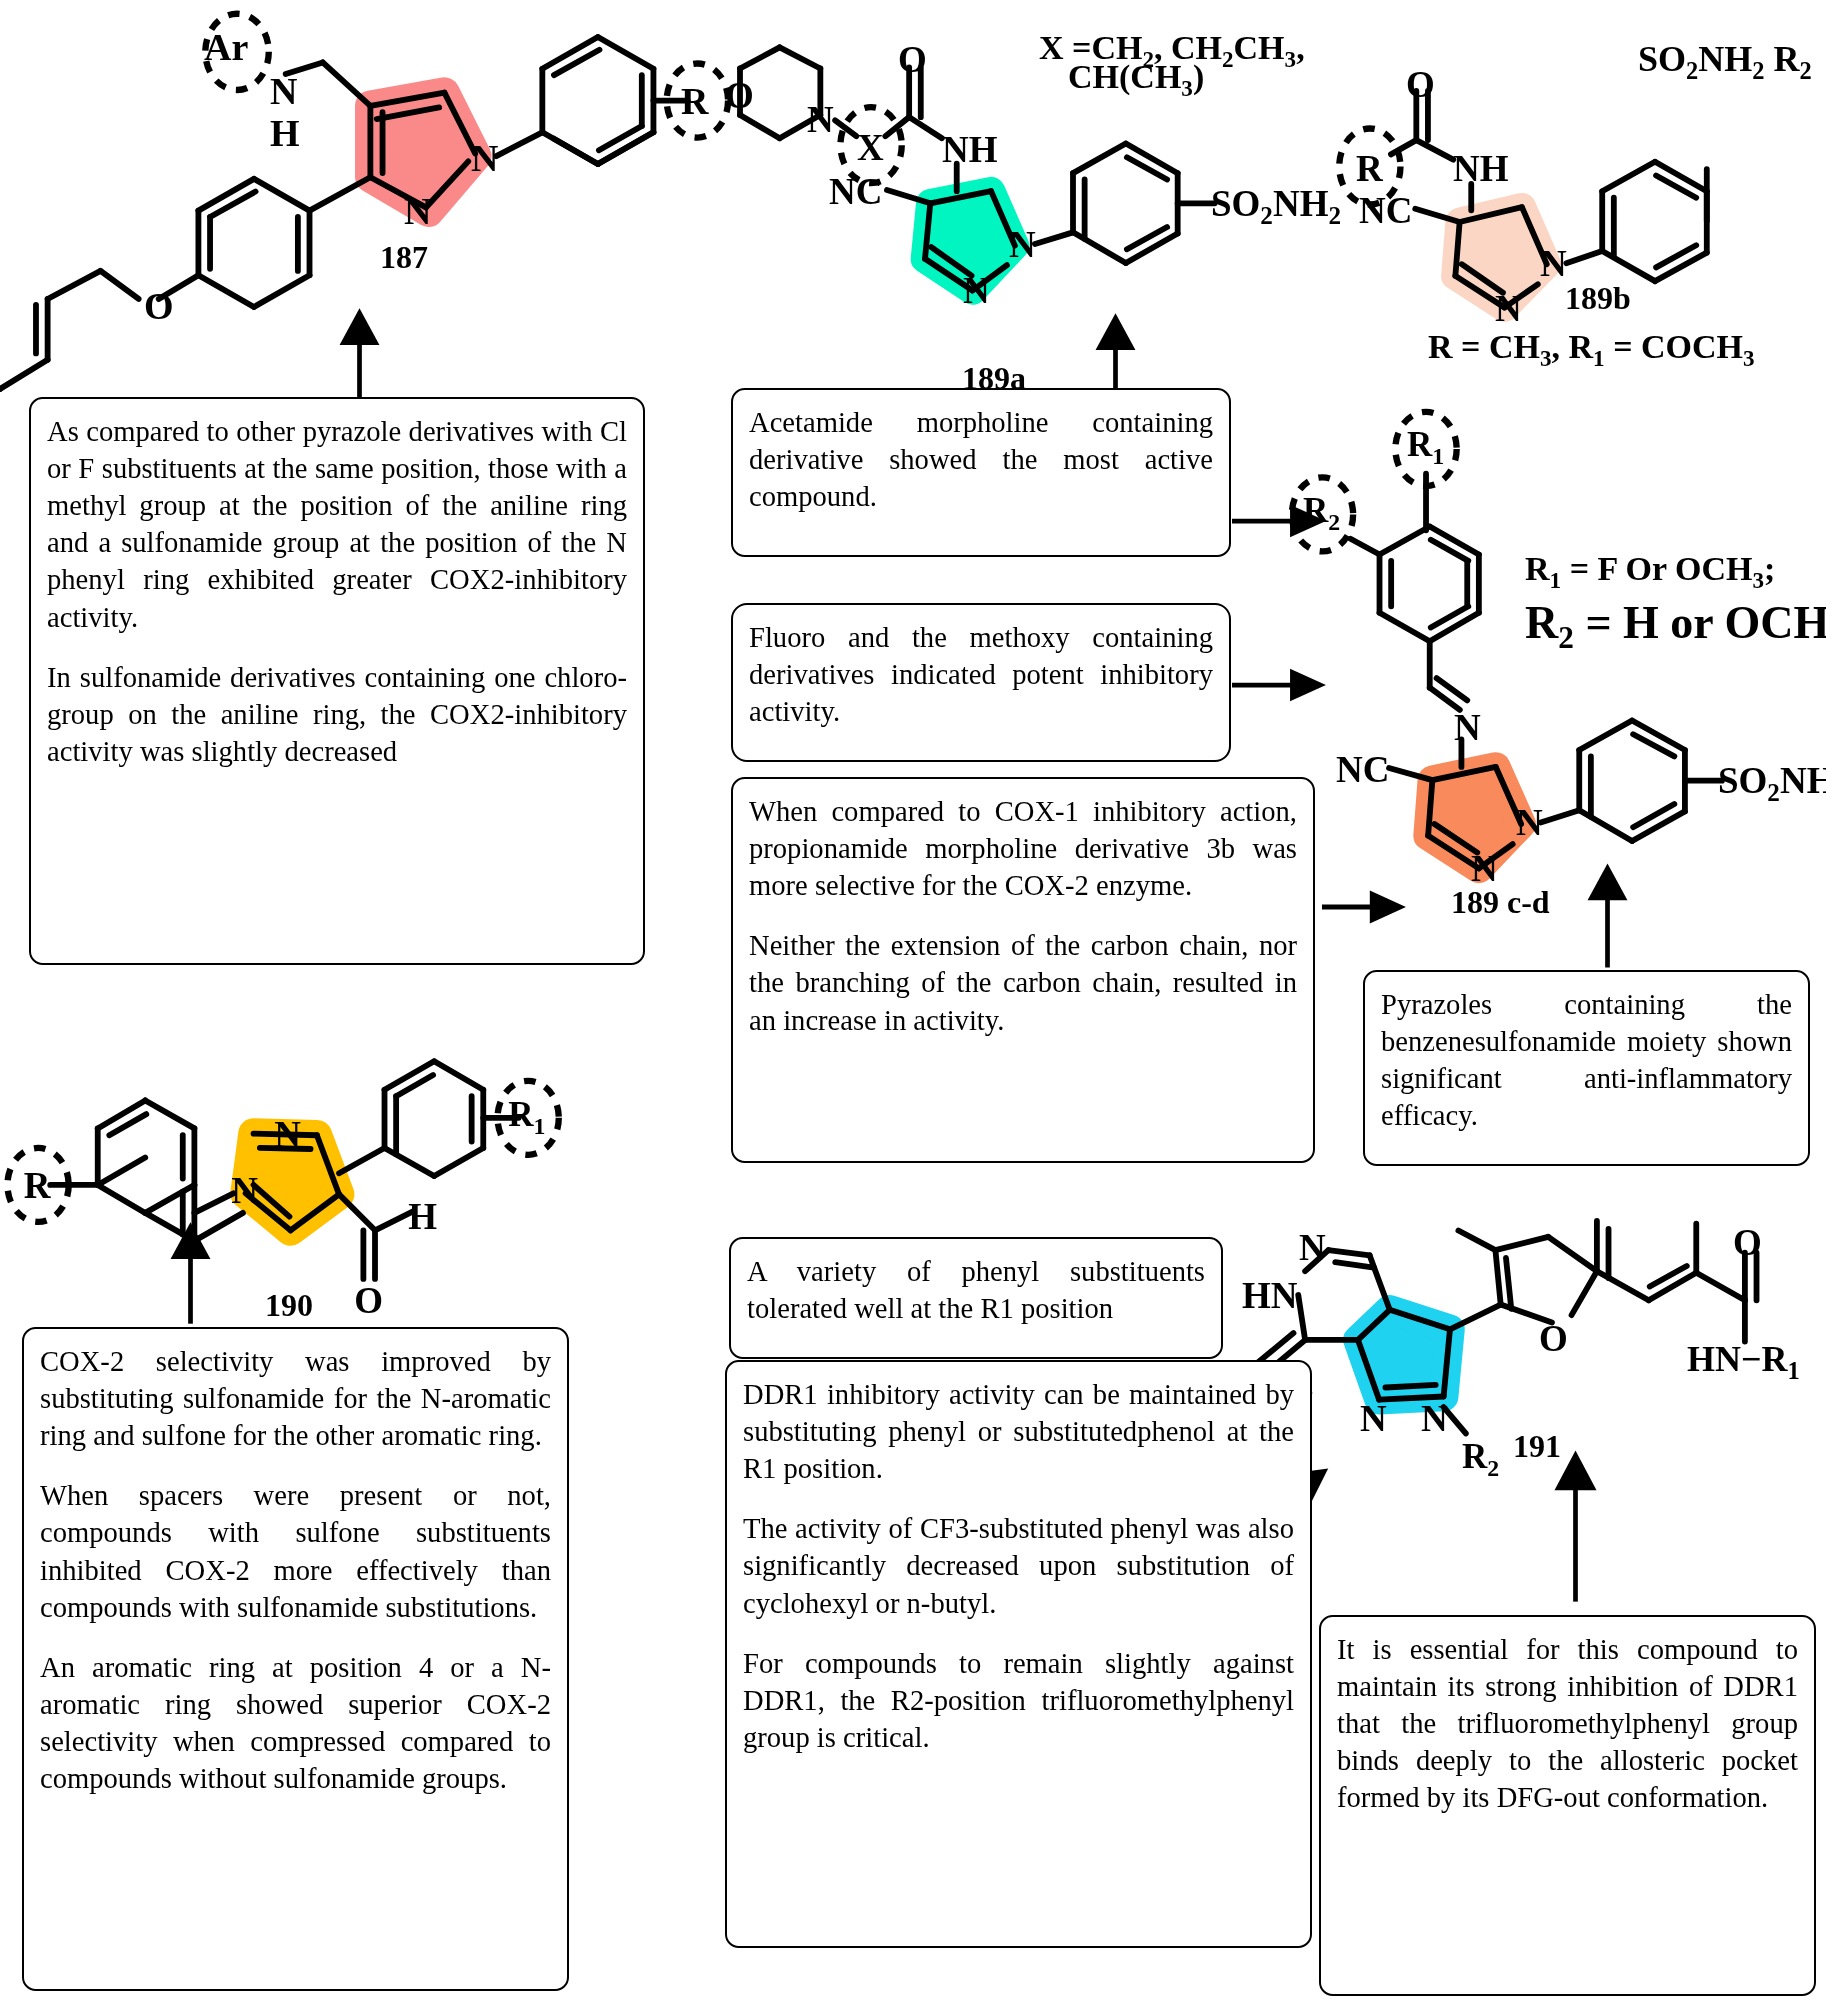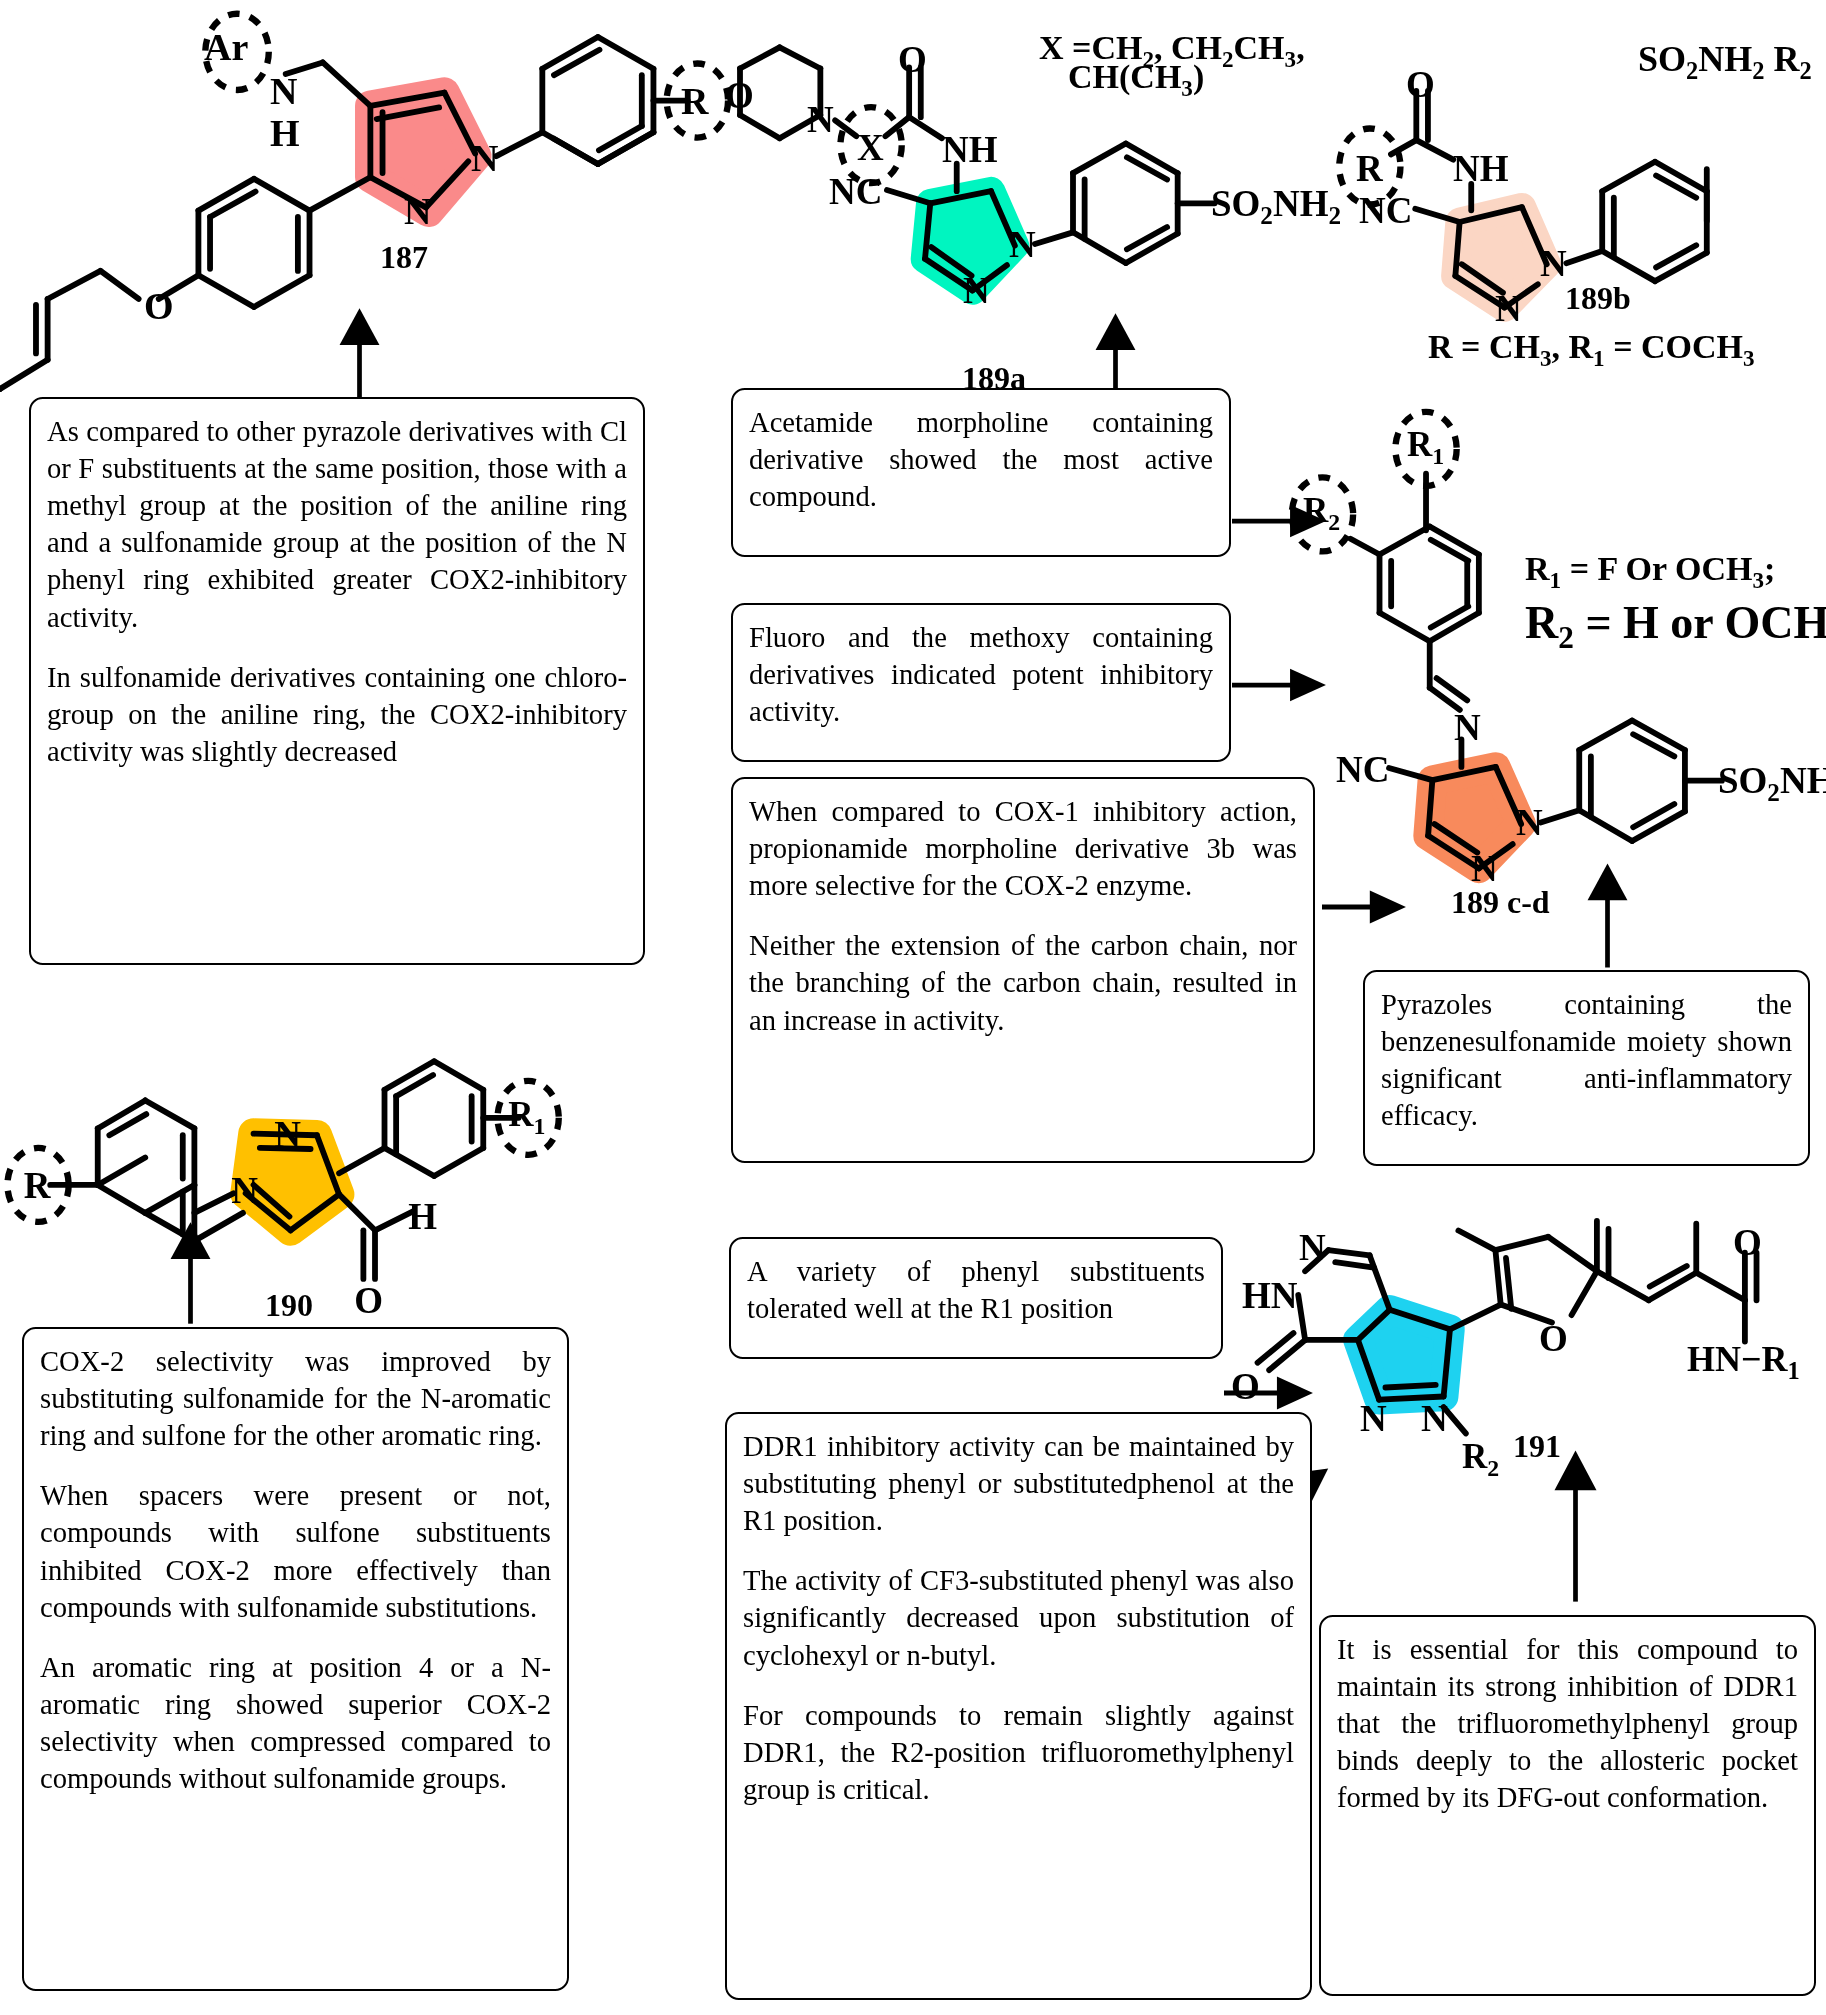--- a/index.html
+++ b/index.html
@@ -503,21 +503,21 @@
 
 <div class="callout" style="left:29px; top:397px; width:616px; height:568px;">
   <p>As compared to other pyrazole derivatives with Cl or F substituents at the same position, those with a methyl group at the position of the aniline ring and a sulfonamide group at the position of the N phenyl ring exhibited greater COX2-inhibitory activity.</p>
   <p>In sulfonamide derivatives containing one chloro-group on the aniline ring, the COX2-inhibitory activity was slightly decreased</p>
 </div>
 
 <div class="callout" style="left:731px; top:388px; width:500px; height:169px;">
   <p>Acetamide morpholine containing derivative showed the most active compound.</p>
 </div>
 
-<div class="callout" style="left:731px; top:603px; width:500px; height:159px;">
+<div class="callout" style="left:731px; top:603px; width:500px; height:159px;border-radius:16px;">
   <p>Fluoro and the methoxy containing derivatives indicated potent inhibitory activity.</p>
 </div>
 
 <div class="callout" style="left:731px; top:777px; width:584px; height:386px;">
   <p>When compared to COX-1 inhibitory action, propionamide morpholine derivative 3b was more selective for the COX-2 enzyme.</p>
   <p>Neither the extension of the carbon chain, nor the branching of the carbon chain, resulted in an increase in activity.</p>
 </div>
 
 <div class="callout" style="left:1363px; top:970px; width:447px; height:196px;">
   <p>Pyrazoles containing the benzenesulfonamide moiety shown significant anti-inflammatory efficacy.</p>
@@ -526,21 +526,21 @@
 <div class="callout" style="left:22px; top:1327px; width:547px; height:664px;">
   <p>COX-2 selectivity was improved by substituting sulfonamide for the N-aromatic ring and sulfone for the other aromatic ring.</p>
   <p>When spacers were present or not, compounds with sulfone substituents inhibited COX-2 more effectively than compounds with sulfonamide substitutions.</p>
   <p>An aromatic ring at position 4 or a N-aromatic ring showed superior COX-2 selectivity when compressed compared to compounds without sulfonamide groups.</p>
 </div>
 
 <div class="callout" style="left:729px; top:1237px; width:494px; height:122px;">
   <p>A variety of phenyl substituents tolerated well at the R1 position</p>
 </div>
 
-<div class="callout" style="left:725px; top:1412px; width:587px; height:588px;">
+<div class="callout" style="left:725px; top:1360px; width:587px; height:588px;">
   <p>DDR1 inhibitory activity can be maintained by substituting phenyl or substitutedphenol at the R1 position.</p>
   <p>The activity of CF3-substituted phenyl was also significantly decreased upon substitution of cyclohexyl  or n-butyl.</p>
   <p>For compounds to remain slightly against DDR1, the R2-position trifluoromethylphenyl group is critical.</p>
 </div>
 
 <div class="callout" style="left:1319px; top:1615px; width:497px; height:381px;">
   <p>It is essential for this compound to maintain its strong inhibition of DDR1 that the trifluoromethylphenyl group binds deeply to the allosteric pocket formed by its DFG-out conformation.</p>
 </div>
 
 

